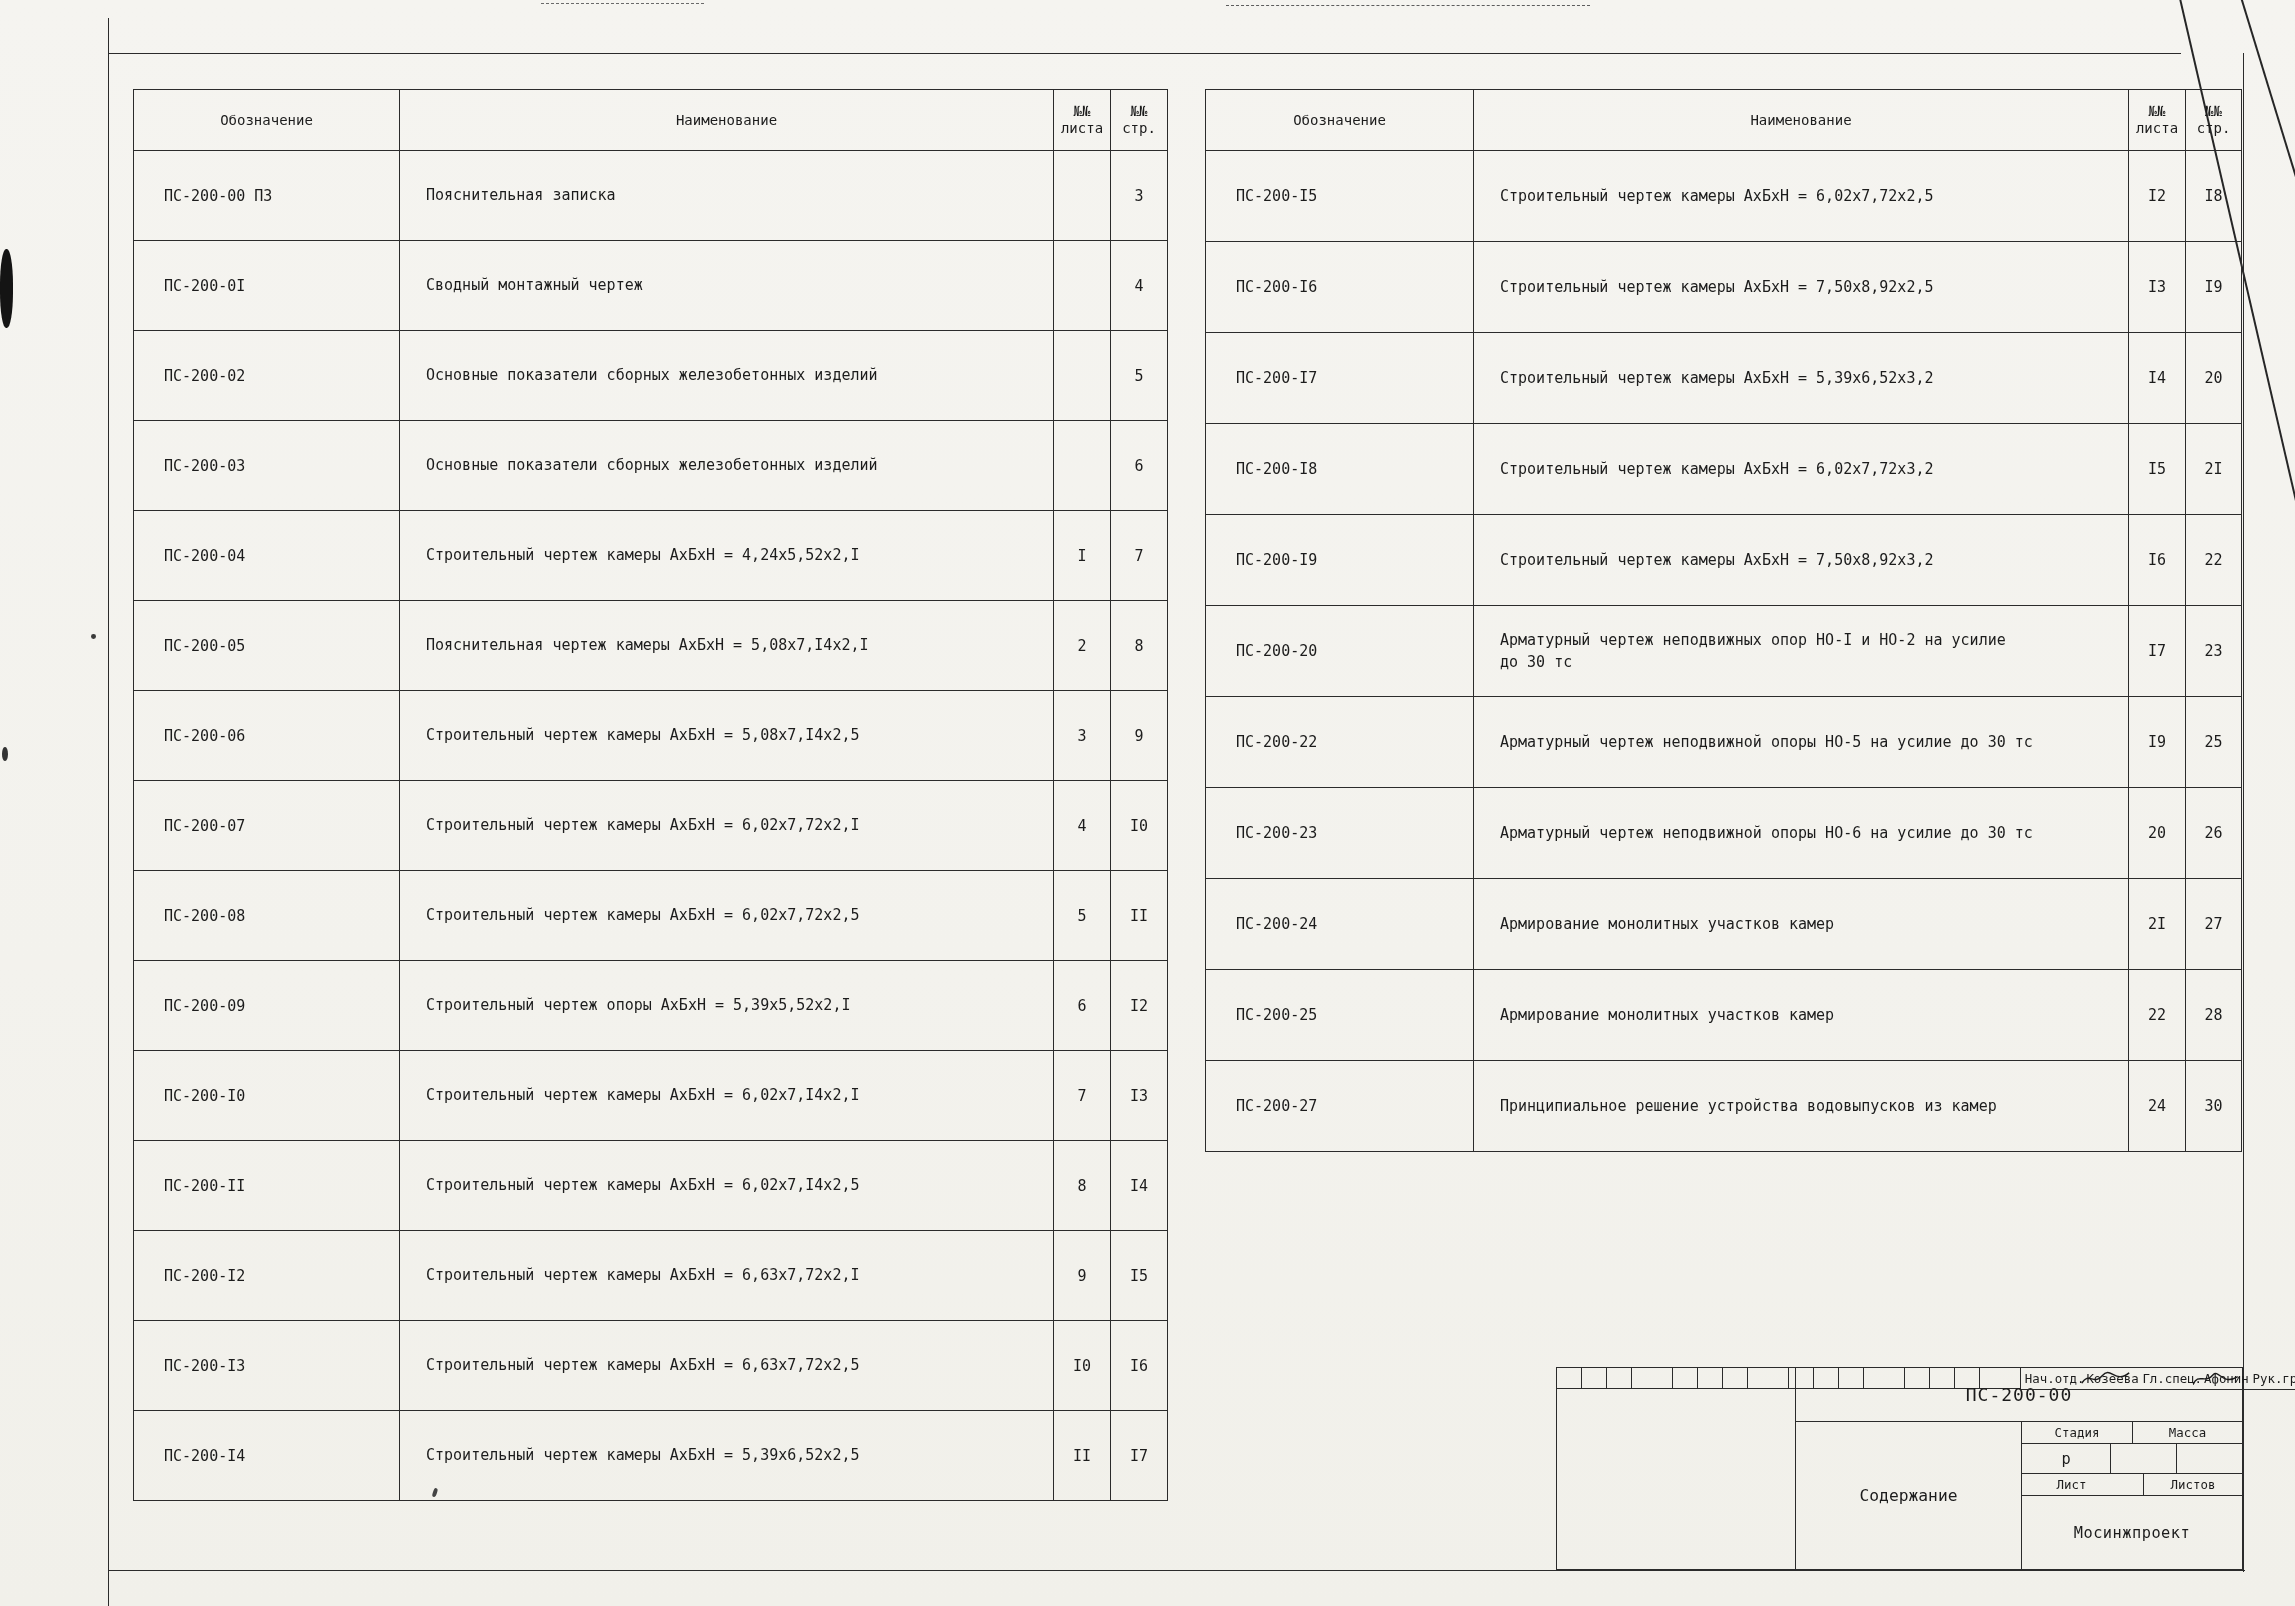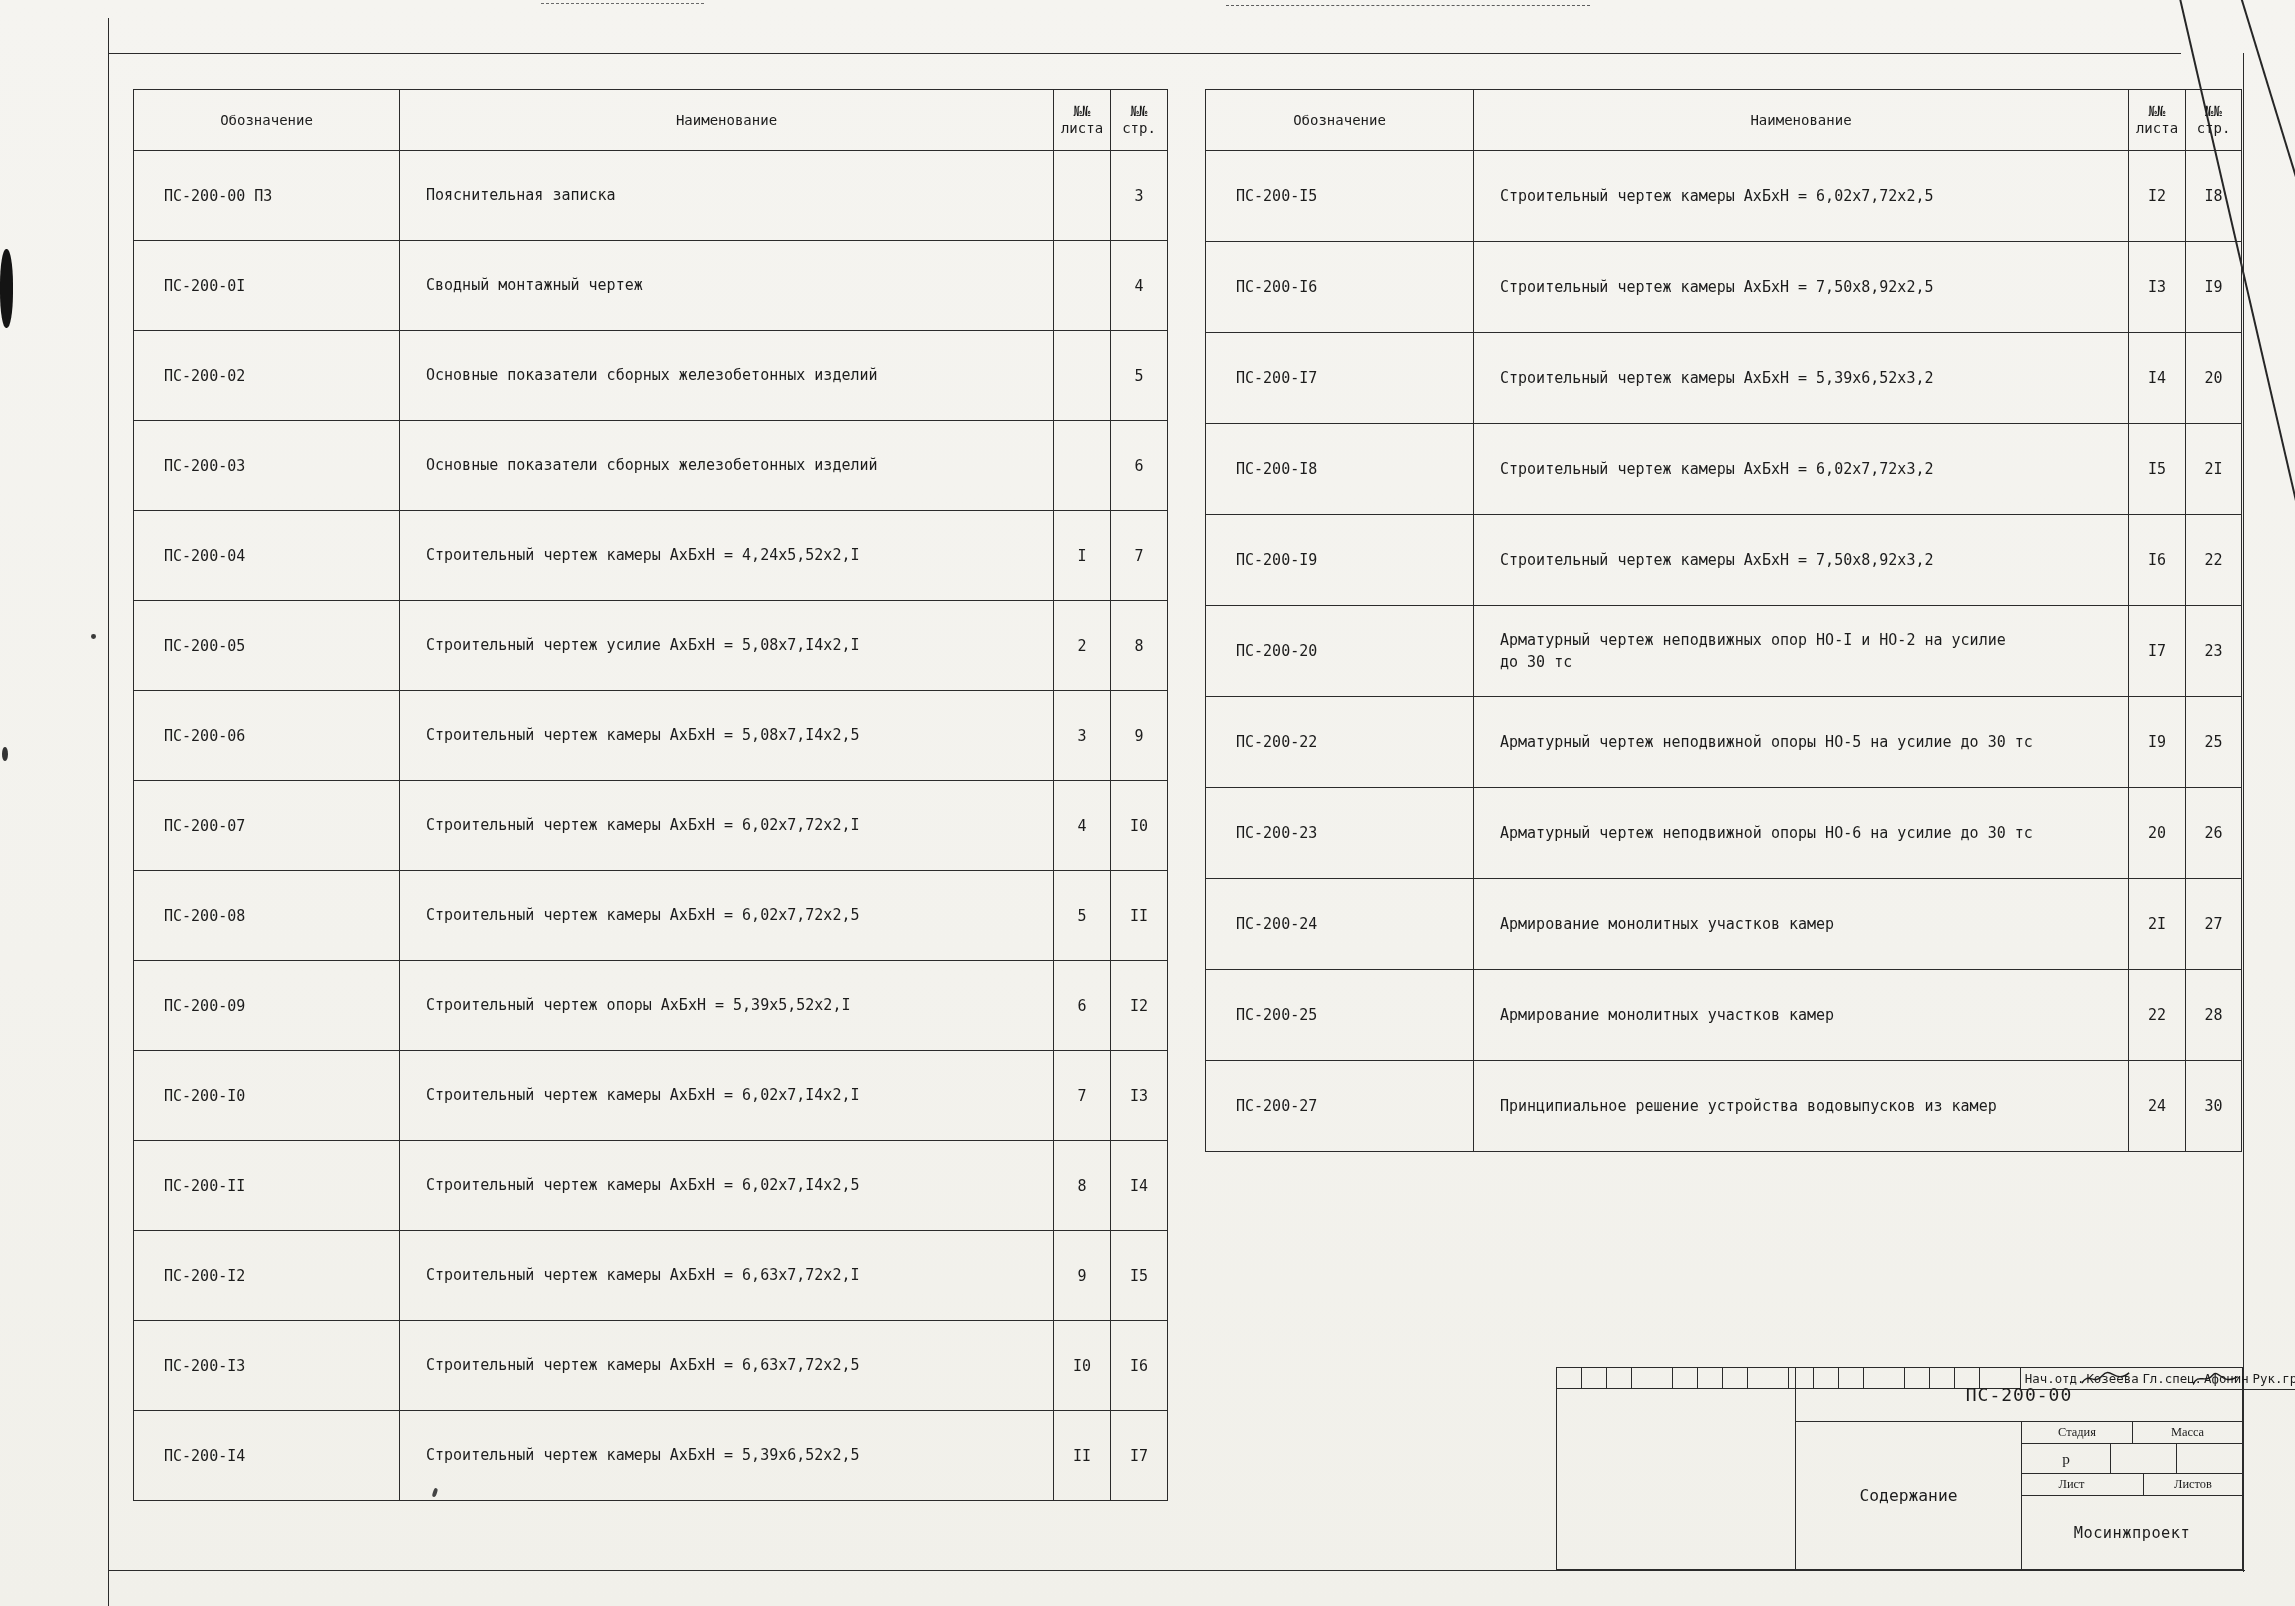--- a/index.html
+++ b/index.html
@@ -55,21 +55,21 @@
   .tb-docnum{height:54px;border-bottom:1.4px solid #2b2b2b;display:flex;align-items:center;justify-content:center;
     font-size:18px;letter-spacing:1px;box-sizing:border-box;}
   .tb-lower{flex:1;display:flex;}
   .tb-content{width:226px;border-right:1.4px solid #2b2b2b;display:flex;align-items:center;justify-content:center;
     font-size:16.3px;box-sizing:border-box;text-align:center;}
   .tb-stagepane{flex:1;display:flex;flex-direction:column;}
   .tb-srow{display:flex;box-sizing:border-box;}
   .tb-srow1{height:22px;border-bottom:1px solid #2b2b2b;}
   .tb-srow2{height:30px;border-bottom:1px solid #2b2b2b;}
   .tb-srow3{height:22px;border-bottom:1px solid #2b2b2b;gap:22px;}
-  .tb-scell{display:flex;align-items:center;justify-content:center;font-size:12.4px;box-sizing:border-box;font-family:Liberation Serif, serif;}
+  .tb-scell{display:flex;align-items:center;justify-content:center;font-size:12.4px;box-sizing:border-box;}
   .tb-scell+.tb-scell{border-left:1px solid #2b2b2b;}
   .tb-sc-half{width:50%;}
   .tb-sc-40{width:40%;}
   .tb-sc-30{width:30%;}
   .tb-stageval{font-size:15.3px;}
   .tb-org{flex:1;display:flex;align-items:center;justify-content:center;font-size:15.3px;letter-spacing:0.5px;}
 </style>
 </head>
 <body>
 
@@ -136,21 +136,21 @@
           <td class="cell-p">6</td>
         </tr>
         <tr>
           <td class="cell-d">ПС-200-04</td>
           <td class="cell-n">Строительный чертеж камеры АхБхН = 4,24х5,52х2,I</td>
           <td class="cell-s">I</td>
           <td class="cell-p">7</td>
         </tr>
         <tr>
           <td class="cell-d">ПС-200-05</td>
-          <td class="cell-n">Строительный чертеж усилие АхБхН = 5,08х7,I4х2,I</td>
+          <td class="cell-n">Пояснительная чертеж камеры АхБхН = 5,08х7,I4х2,I</td>
           <td class="cell-s">2</td>
           <td class="cell-p">8</td>
         </tr>
         <tr>
           <td class="cell-d">ПС-200-06</td>
           <td class="cell-n">Строительный чертеж камеры АхБхН = 5,08х7,I4х2,5</td>
           <td class="cell-s">3</td>
           <td class="cell-p">9</td>
         </tr>
         <tr>

